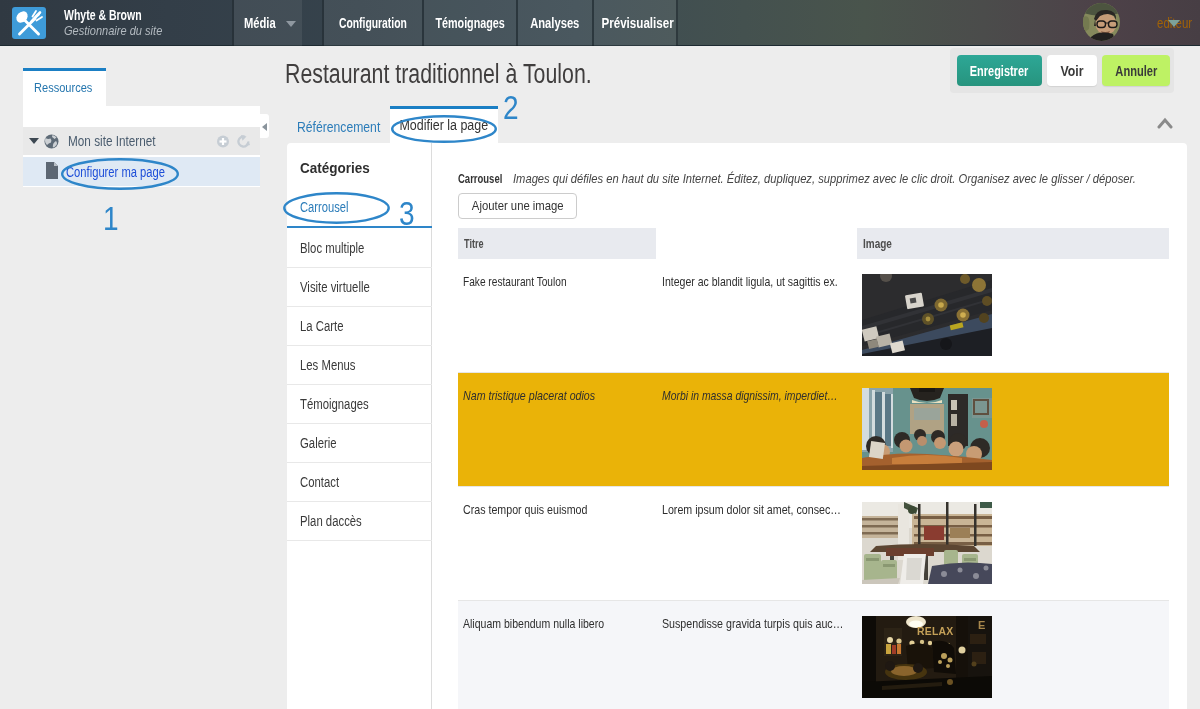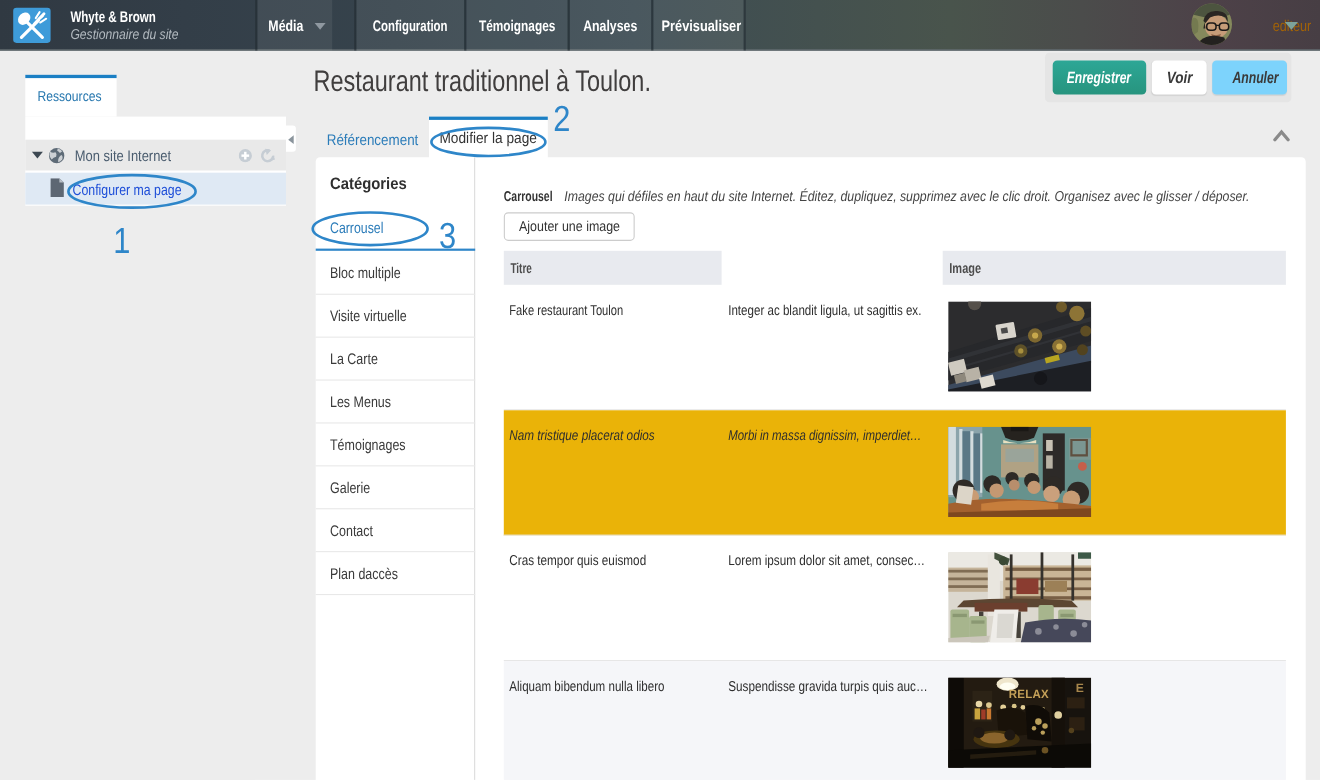--- a/index.html
+++ b/index.html
@@ -20,24 +20,24 @@
 #menu .mi { height:46px; line-height:46px; color:#fff; font-size:14px; font-weight:bold;
   background:rgba(255,255,255,0.07); border-left:2px solid rgba(13,23,30,0.5); text-align:center; }
 #menu .mi:last-child { border-right:2px solid rgba(13,23,30,0.5); }
 .caret-dn { display:inline-block; width:0; height:0; border-left:5px solid transparent; border-right:5px solid transparent; border-top:6px solid #8f98a0; vertical-align:middle; margin-left:7px; }
 #avatar { left:1083px; top:3px; width:37px; height:38px; border-radius:50%; overflow:hidden; }
 #editeur { left:1125px; top:15px; color:#a16207; font-size:14px;margin-left:32px; }
 #ucaret { left:1168px; top:20px; width:0; height:0; border-left:6px solid transparent; border-right:6px solid transparent; border-top:7px solid #7ca29a; }
 
 
 #btnstrip { left:950px; top:48px; width:224px; height:45px; background:#e5e5e5; border-radius:4px; }
-.btn { position:absolute; top:55px; height:31px; border-radius:4px; font-size:15px; font-weight:bold; text-align:center; line-height:31px;font-style:italic; }
+.btn { position:absolute; top:55px; height:31px; border-radius:4px; font-size:15px; font-weight:bold; text-align:center; line-height:31px; }
 #btn-save { left:957px; width:85px; background:linear-gradient(#2da796,#27947e); color:#fff; }
 #btn-voir { left:1047px; width:50px; background:#fff; color:#3a3a3a; box-shadow:0 1px 1px rgba(0,0,0,0.08); }
-#btn-ann { left:1102px; width:68px; background:#7dd3fc; color:#3a3a3a; box-shadow:0 1px 1px rgba(0,0,0,0.08);text-align:right; }
+#btn-ann { left:1102px; width:68px; background:#bef264; color:#3a3a3a; box-shadow:0 1px 1px rgba(0,0,0,0.08); }
 
 
 #res-tab { left:23px; top:68px; width:83px; height:38px; background:#fff; border-top:3px solid #1b7fc4; color:#2576ae; font-size:13px; line-height:34px; padding-left:11px; }
 #tree { left:23px; top:106px; width:237px; height:81px; background:#fff; }
 #tree-row1 { left:23px; top:127px; width:237px; height:28px; background:#e9e9e9; }
 #tree-row2 { left:23px; top:157px; width:237px; height:29px; background:#dfe9f4; }
 #row1-caret { left:29px; top:138px; width:0; height:0; border-left:5px solid transparent; border-right:5px solid transparent; border-top:6px solid #3d4852; }
 #row1-text { left:68px; top:133px; color:#4a5c6e; font-size:14px; }
 #row2-text { left:66px; top:164px; color:#1d4ed8; font-size:14px; }
 #collapse { left:260px; top:114px; width:9px; height:24px; background:#fff; border-radius:0 3px 3px 0; }

